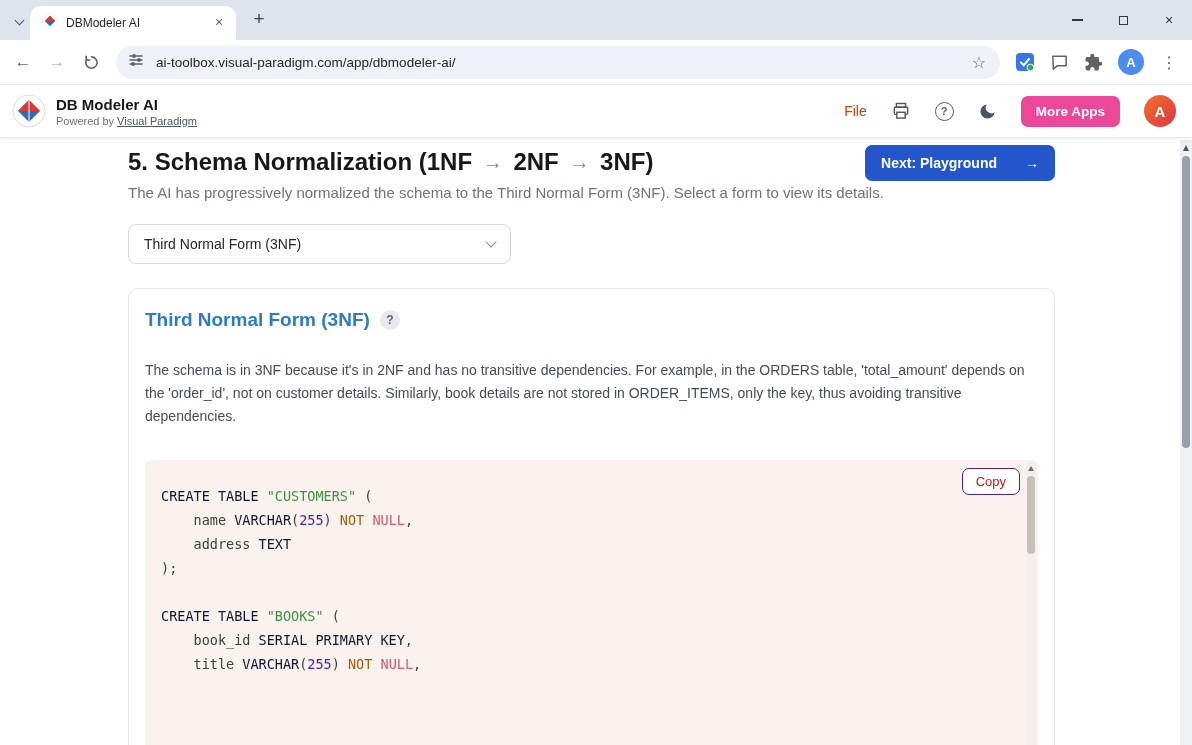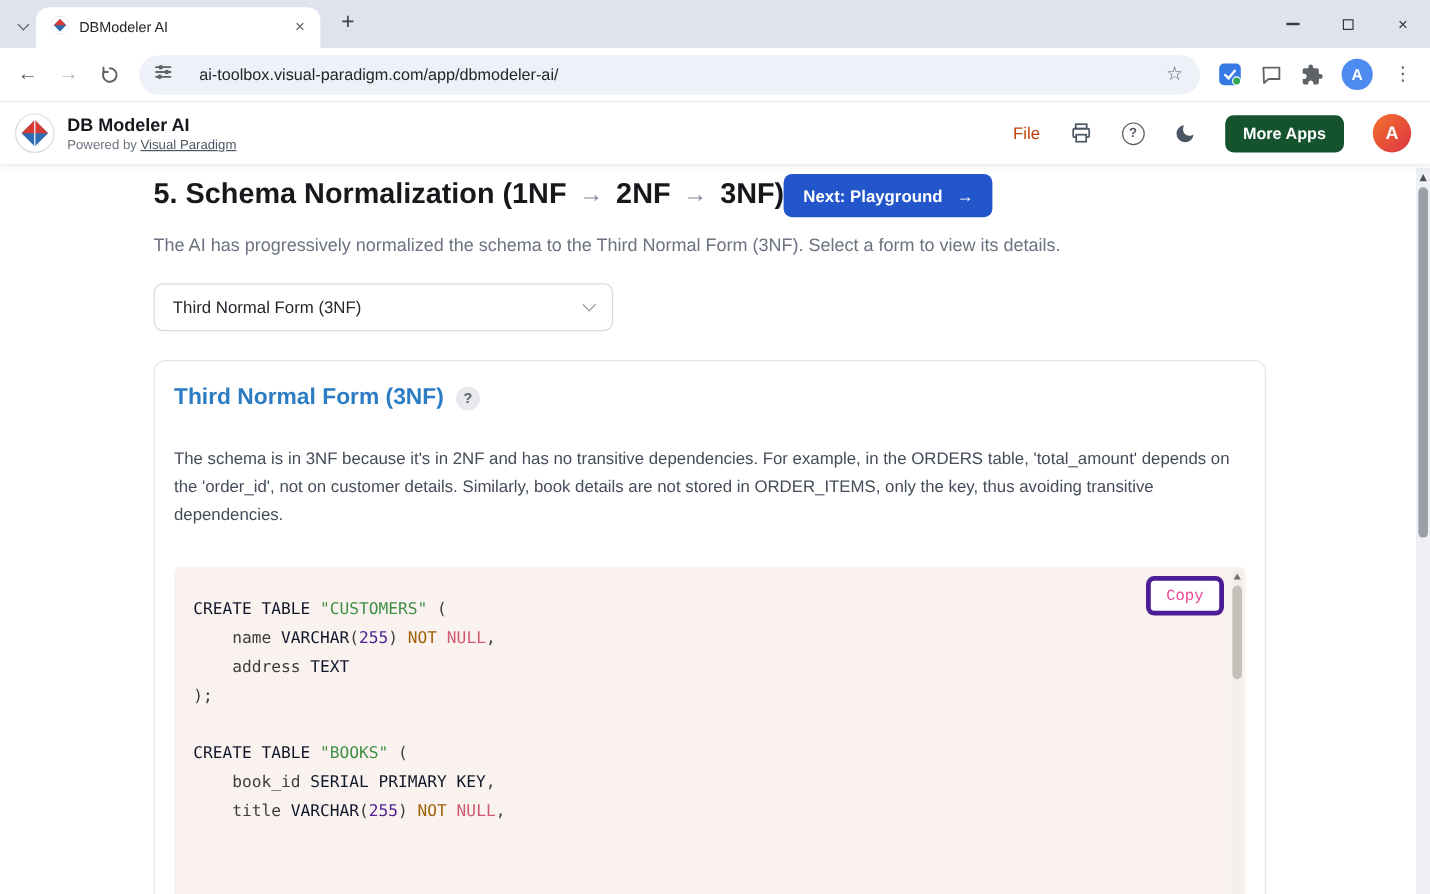--- a/index.html
+++ b/index.html
@@ -4,78 +4,78 @@
 <style>
   *{margin:0;padding:0;box-sizing:border-box}
   html,body{width:1192px;height:745px;overflow:hidden;background:#fff}
   body{font-family:"Liberation Sans",sans-serif;-webkit-font-smoothing:antialiased}
   .screen{position:relative;width:1192px;height:745px;overflow:hidden;background:#fff}
 
   
   .tabstrip{height:40px;background:#dfe3ee;position:relative;display:flex;align-items:flex-end}
   .tabsearch{position:absolute;left:11px;top:14px;width:16px;height:16px;display:flex;align-items:center;justify-content:center;cursor:pointer}
   .chev{display:inline-block;width:7px;height:7px;border-right:1.6px solid #54575d;border-bottom:1.6px solid #54575d;transform:rotate(45deg);margin-top:-3px}
-  .tab{display:flex;align-items:center;width:237px;height:34px;background:#fff;border-radius:11px 11px 0 0;margin-left:30px;padding:0 8px 0 12px;z-index:1}
+  .tab{display:flex;align-items:center;width:206px;height:34px;background:#fff;border-radius:11px 11px 0 0;margin-left:30px;padding:0 8px 0 12px;z-index:1}
   .tabtitle{font-size:12px;color:#1f2125;flex:1;margin-left:8px;white-space:nowrap;overflow:hidden}
   .tabclose{font-size:14px;color:#5f6368;width:18px;height:18px;line-height:17px;text-align:center;border-radius:50%;cursor:pointer}
   .newtab{font-size:19px;color:#3f4247;margin:0 0 7px 10px;width:26px;height:26px;line-height:24px;text-align:center;border-radius:50%;cursor:pointer}
   .wincontrols{position:absolute;right:0;top:0;height:40px;display:flex}
   .winbtn{width:46px;height:40px;display:flex;align-items:center;justify-content:center;color:#34373c;font-size:14px;cursor:pointer}
   .min-line{width:11px;height:1.4px;background:#34373c}
   .max-box{width:9px;height:9px;border:1.2px solid #34373c}
 
   
   .navbar{height:45px;background:#fff;display:flex;align-items:center;padding:0 6px;border-bottom:1px solid #eceef1}
   .navicon{width:34px;height:34px;display:flex;align-items:center;justify-content:center;font-size:17px;color:#5f6368;border-radius:50%;cursor:pointer;flex:0 0 auto}
   .navicon.disabled{color:#b8bcc2}
   .omnibox{flex:1;height:33px;background:#eef1f8;border-radius:17px;display:flex;align-items:center;padding:0 12px;margin:0 8px;cursor:text}
-  .url{flex:1;font-size:13.5px;color:#23262b;margin-left:22px;white-space:nowrap;overflow:hidden}
+  .url{flex:1;font-size:13.5px;color:#23262b;margin-left:12px;white-space:nowrap;overflow:hidden}
   .star{font-size:16px;color:#5f6368;cursor:pointer;padding:0 2px}
   .browser-avatar{width:26px;height:26px;border-radius:50%;background:#4d8bf0;color:#fff;font-size:13px;font-weight:700;display:flex;align-items:center;justify-content:center;margin:0 8px;cursor:pointer;flex:0 0 auto}
   .kebab{font-size:16px;letter-spacing:0}
 
   
   .appbar{height:52px;background:#fff;display:flex;align-items:center;padding:0 12px;position:relative;z-index:2;box-shadow:0 1px 0 #e9ebee,0 3px 6px rgba(60,64,67,.07)}
   .applogo{width:34px;height:34px;flex:0 0 auto}
   .apptitles{margin-left:10px}
   .apptitle{font-size:15px;font-weight:700;color:#16181d}
   .powered{font-size:11px;color:#6b7280;margin-top:2px}
   .vp-link{color:#4b5563;text-decoration:underline;margin-left:3px;cursor:pointer}
   .appbar-right{margin-left:auto;display:flex;align-items:center;gap:24px;padding-right:4px}
   .file-menu{font-size:14px;color:#c2410c;font-weight:400;cursor:pointer}
   .appicon{display:flex;align-items:center;justify-content:center;cursor:pointer}
   .helpicon{width:19px;height:19px;border:1.6px solid #555a63;border-radius:50%;display:flex;align-items:center;justify-content:center;font-size:11px;font-weight:700;color:#555a63;cursor:pointer}
-  .more-apps{background:#14532d;color:#fff;border:none;border-radius:7px;height:31px;padding:0 15px;font-size:13.5px;font-weight:700;font-family:"Liberation Sans",sans-serif;cursor:pointer}
+  .more-apps{background:#ec4899;color:#fff;border:none;border-radius:7px;height:31px;padding:0 15px;font-size:13.5px;font-weight:700;font-family:"Liberation Sans",sans-serif;cursor:pointer}
   .app-avatar{width:32px;height:32px;border-radius:50%;background:linear-gradient(135deg,#f3702a,#dc3545);color:#fff;font-weight:700;font-size:15px;display:flex;align-items:center;justify-content:center;cursor:pointer}
 
   
   .content{padding:10px 0 0 128px}
-  .headrow{display:flex;align-items:flex-start;justify-content:flex-start;width:927px}
+  .headrow{display:flex;align-items:flex-start;justify-content:space-between;width:927px}
   h1{font-size:24px;color:#17181c;font-weight:700;line-height:30px}
   .tok-h{color:#17181c;font-weight:700}
   .tok-arrow{color:#7d8694;font-weight:700;font-size:20px;padding:0 4px;vertical-align:1px}
-  .next-btn{display:flex;align-items:center;gap:12px;background:#2356cb;color:#fff;border:none;border-radius:7px;height:36px;padding:0 16px;font-size:14px;font-weight:600;font-family:"Liberation Sans",sans-serif;cursor:pointer;flex:0 0 auto;margin-top:-2px}
-  .intro{width:780px;margin-top:12px;font-size:15px;line-height:23px;color:#6b7280}
+  .next-btn{display:flex;align-items:center;gap:28px;background:#2356cb;color:#fff;border:none;border-radius:7px;height:36px;padding:0 16px;font-size:14px;font-weight:600;font-family:"Liberation Sans",sans-serif;cursor:pointer;flex:0 0 auto;margin-top:-2px}
+  .intro{width:780px;font-size:15px;line-height:23px;color:#6b7280}
   .select{width:383px;height:40px;border:1px solid #d7dade;border-radius:8px;margin-top:20px;display:flex;align-items:center;justify-content:space-between;padding:0 15px;font-size:14px;color:#23262b;background:#fff;cursor:pointer}
   .chev-down{width:8px;height:8px;border-right:1.7px solid #8b9097;border-bottom:1.7px solid #8b9097;transform:rotate(45deg);margin-top:-5px}
   .card{width:927px;margin-top:24px;border:1px solid #e4e6ea;border-radius:10px;padding:20px 16px 16px;background:#fff}
   .cardhead{display:flex;align-items:center;gap:10px}
   .cardtitle{font-size:19px;font-weight:700;color:#2c7cc3}
   .helpbadge{width:20px;height:20px;border-radius:50%;background:#e7e9ec;color:#5d646e;font-size:12px;font-weight:700;display:flex;align-items:center;justify-content:center;cursor:pointer}
   .carddesc{margin-top:28px;font-size:14px;line-height:23px;color:#444c59}
   .codeblock{position:relative;margin-top:32px;background:#faf2ef;border-radius:6px;padding:24px 30px 24px 16px;height:400px;overflow:hidden}
   .code{font-family:"DejaVu Sans Mono",monospace;font-size:13.5px;line-height:24px}
   .code-line{white-space:pre}
   .tok-kw{color:#0f172a}
   .tok-str{color:#3f8f45}
   .tok-num{color:#4c1d95}
   .tok-no{color:#a16207}
   .tok-nu{color:#d0596f}
   .tok-pl{color:#3d3d3d}
-  .copy{position:absolute;top:8px;right:18px;background:#fff;border:4px solid #4c1d95;border-radius:7px;padding:5px 13px;font-size:13px;color:#ec4899;font-family:Liberation Mono, monospace;cursor:pointer}
+  .copy{position:absolute;top:8px;right:18px;background:#fff;border:1px solid #4c1d95;border-radius:7px;padding:5px 13px;font-size:13px;color:#b91c1c;font-family:Liberation Sans, sans-serif;cursor:pointer}
   .code-scrollbar{position:absolute;top:2px;right:2px;bottom:2px;width:10px;background:#f3efec;border-radius:2px;cursor:pointer}
   .cs-arrow{position:absolute;top:4px;left:2px;width:0;height:0;border-left:3px solid transparent;border-right:3px solid transparent;border-bottom:5px solid #6f6f6f}
   .cs-thumb{position:absolute;top:14px;left:1px;width:8px;height:78px;background:#c7c0ba;border-radius:4px}
 
   
   .page-scrollbar{position:absolute;top:140px;right:0;width:12px;height:605px;background:#eef0f4;cursor:pointer}
   .ps-arrow{position:absolute;top:5px;left:2.5px;width:0;height:0;border-left:3.5px solid transparent;border-right:3.5px solid transparent;border-bottom:6px solid #4e5257}
   .ps-thumb{position:absolute;top:16px;left:2px;width:8px;height:292px;background:#99a0a8;border-radius:4px}
 </style>
 </head>

